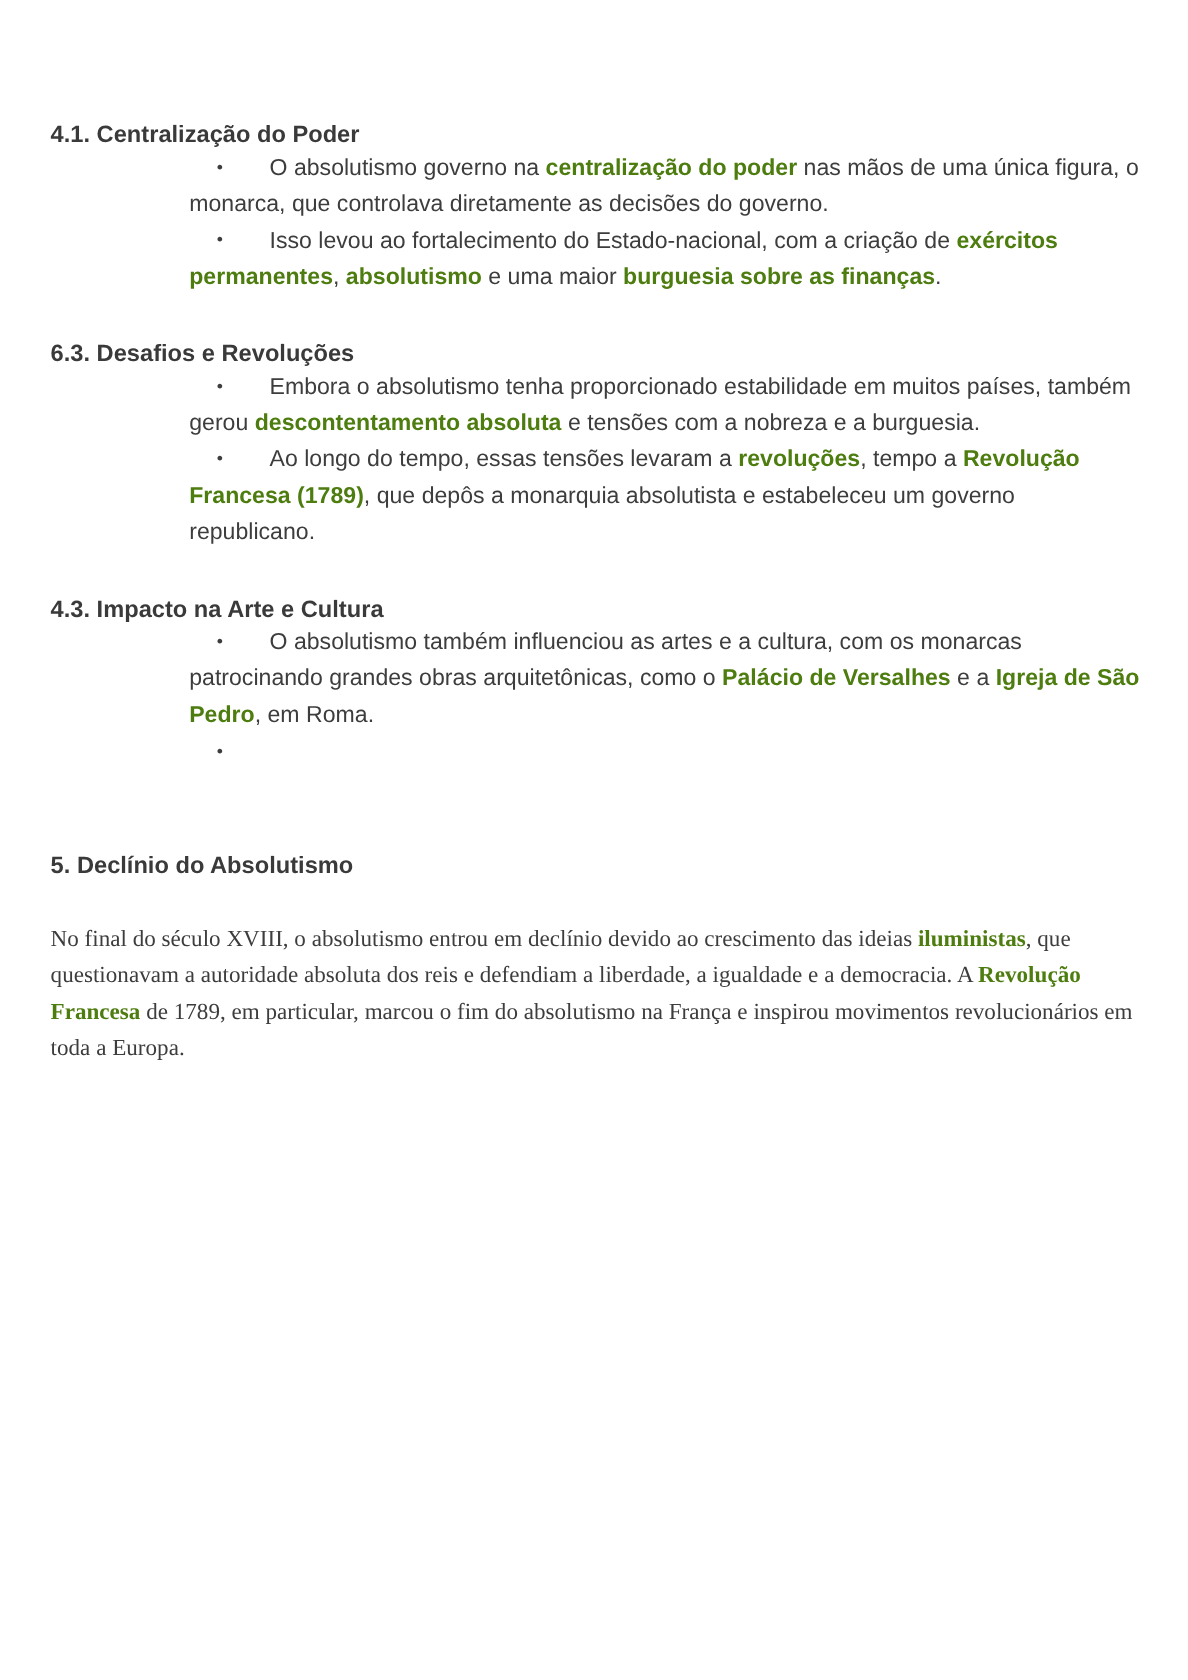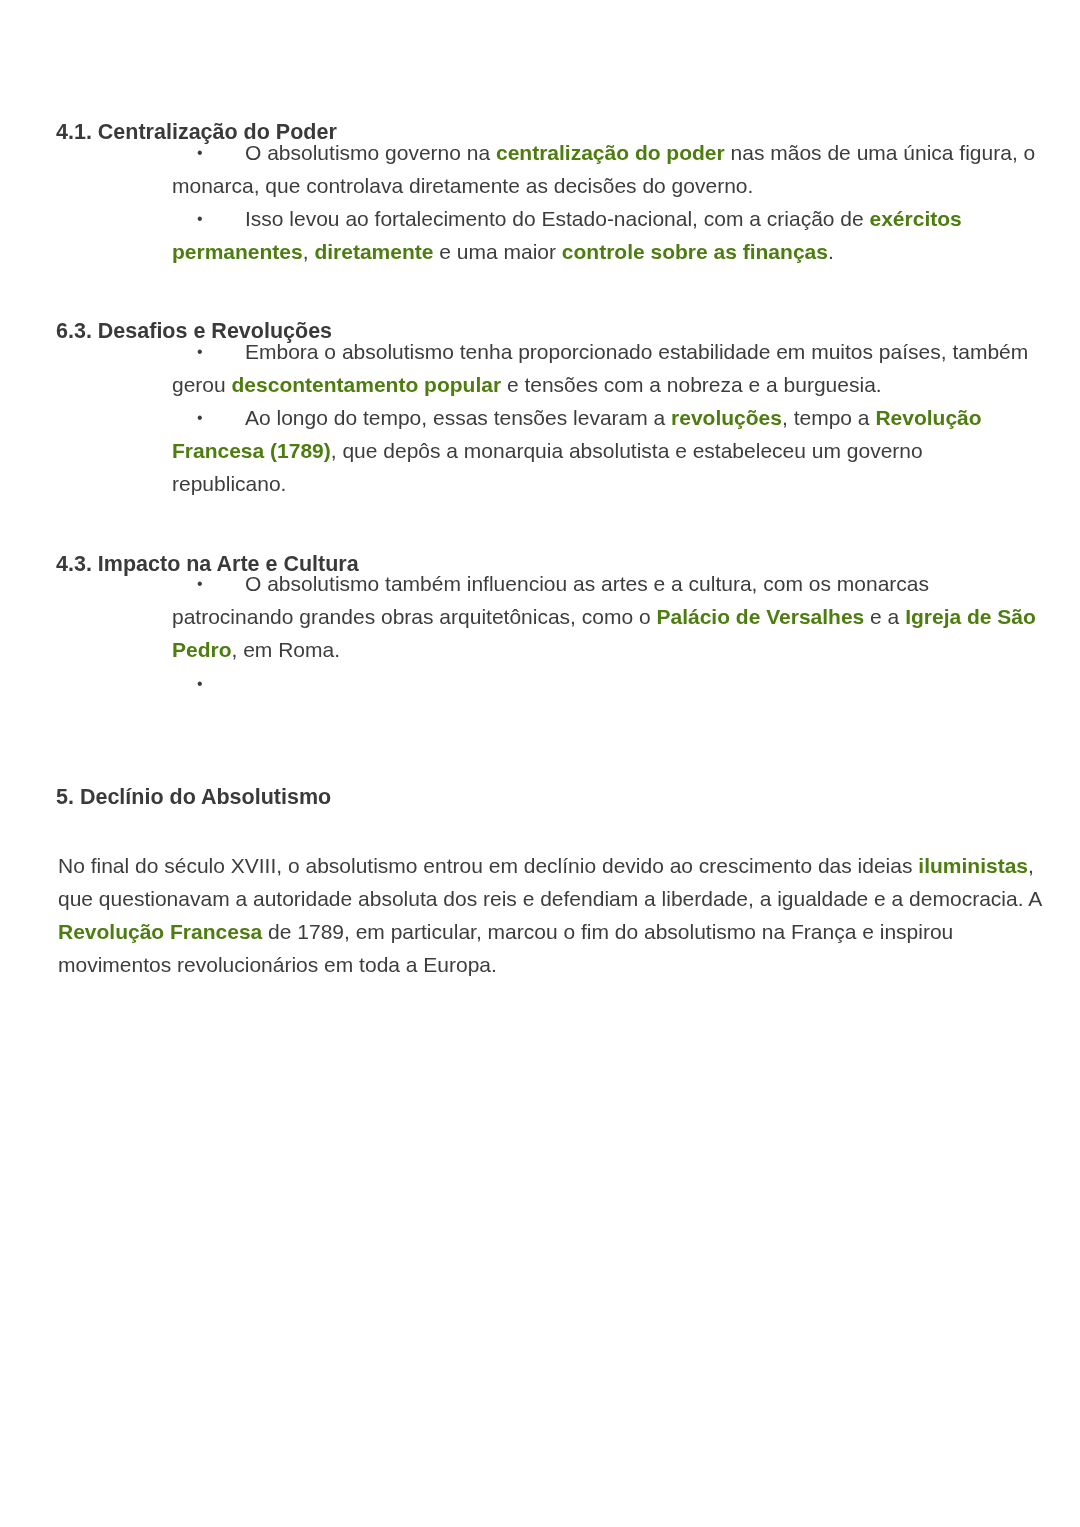--- a/index.html
+++ b/index.html
@@ -22,21 +22,21 @@
       left: 0;
       top: 0;
       width: 1080px;
     }
     .heading {
       position: absolute;
       left: 42px;
       font-weight: bold;
       font-size: 21.5px;
       color: #3a3a3a;
-      margin: 14px;
+      margin: 4px;
       white-space: nowrap;
     }
     .bullet-item {
       position: absolute;
       left: 172px;
       width: 870px;
       margin: 0;
       text-indent: 73px;
     }
     .bullet-dot {
@@ -44,46 +44,47 @@
       left: 25px;
       top: 0;
       text-indent: 0;
       font-size: 16px;
       color: #3d3d3d;
     }
     .para {
       position: absolute;
       left: 42px;
       width: 1000px;
-      margin: 16px;
+      margin: 4px;
+      font-family: Liberation Serif, serif;
     }
     b {
       font-weight: bold;
       color: #4d7c0f;
     }
   </style>
 </head>
 <body>
 
 <div class="page">
 
   <h2 class="heading" style="top:102px;">4.1. Centralização do Poder</h2>
 
   <p class="bullet-item" style="top:136px;">
     <span class="bullet-dot">•</span><span>O absolutismo governo na </span><b>centralização do poder</b><span> nas mãos de uma única figura, o monarca, que controlava diretamente as decisões do governo.</span>
   </p>
 
   <p class="bullet-item" style="top:202px;">
-    <span class="bullet-dot">•</span><span>Isso levou ao fortalecimento do Estado-nacional, com a criação de </span><b>exércitos permanentes</b><span>, </span><b>diretamente</b><span> e uma maior </span><b>controle sobre as finanças</b><span>.</span>
+    <span class="bullet-dot">•</span><span>Isso levou ao fortalecimento do Estado-nacional, com a criação de </span><b>exércitos permanentes</b><span>, </span><b>absolutismo</b><span> e uma maior </span><b>burguesia sobre as finanças</b><span>.</span>
   </p>
 
   <h2 class="heading" style="top:301px;">6.3. Desafios e Revoluções</h2>
 
   <p class="bullet-item" style="top:335px;">
-    <span class="bullet-dot">•</span><span>Embora o absolutismo tenha proporcionado estabilidade em muitos países, também gerou </span><b>descontentamento popular</b><span> e tensões com a nobreza e a burguesia.</span>
+    <span class="bullet-dot">•</span><span>Embora o absolutismo tenha proporcionado estabilidade em muitos países, também gerou </span><b>descontentamento absoluta</b><span> e tensões com a nobreza e a burguesia.</span>
   </p>
 
   <p class="bullet-item" style="top:401px;">
     <span class="bullet-dot">•</span><span>Ao longo do tempo, essas tensões levaram a </span><b>revoluções</b><span>, tempo a </span><b>Revolução Francesa (1789)</b><span>, que depôs a monarquia absolutista e estabeleceu um governo republicano.</span>
   </p>
 
   <h2 class="heading" style="top:534px;">4.3. Impacto na Arte e Cultura</h2>
 
   <p class="bullet-item" style="top:567px;">
     <span class="bullet-dot">•</span><span>O absolutismo também influenciou as artes e a cultura, com os monarcas patrocinando grandes obras arquitetônicas, como o </span><b>Palácio de Versalhes</b><span> e a </span><b>Igreja de São Pedro</b><span>, em Roma.</span>

